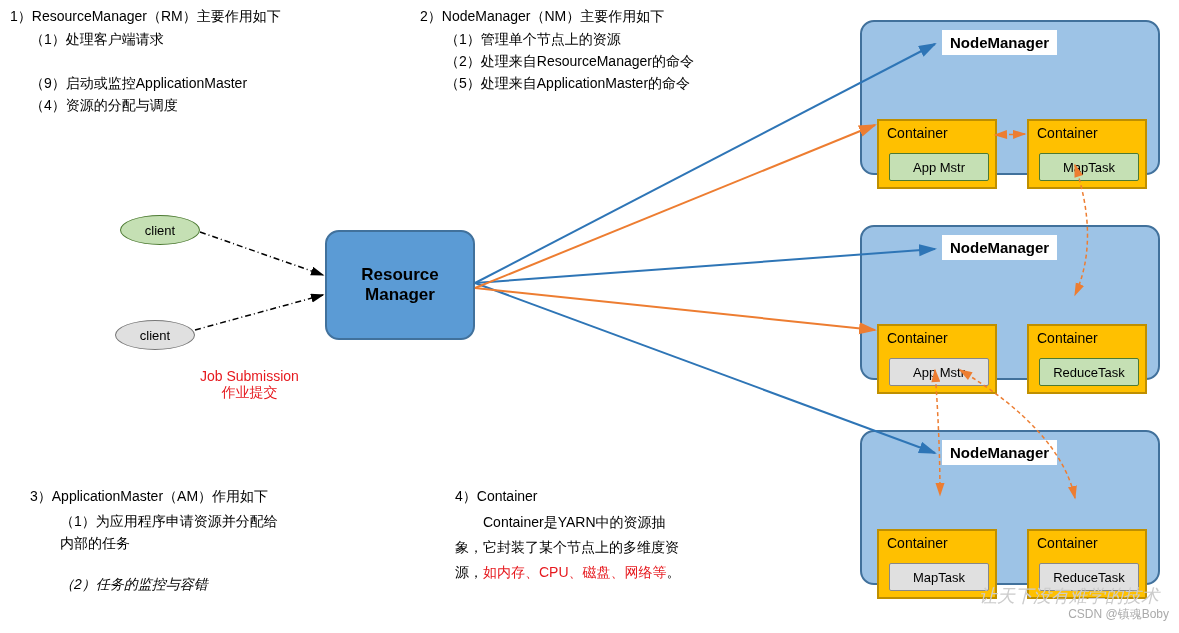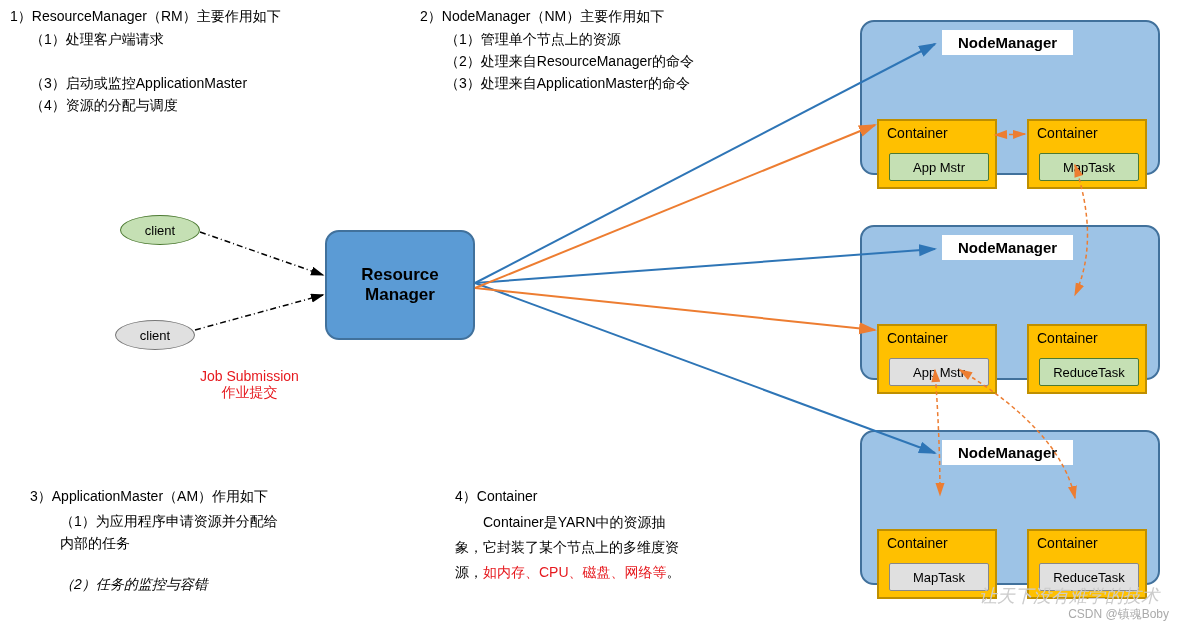--- a/index.html
+++ b/index.html
@@ -5,44 +5,44 @@
     * { box-sizing: border-box; margin: 0; padding: 0; }
     body { font-family: "Microsoft YaHei", Arial, sans-serif; width: 1179px; height: 633px; position: relative; background: #fff; overflow: hidden; }
     .diagram { position: relative; width: 100%; height: 100%; }
     .txt { position: absolute; font-size: 14px; color: #000; line-height: 1.6; }
     .red { color: #e6191e; }
     .client { position: absolute; width: 80px; height: 30px; border-radius: 50%; border: 1.5px solid #555; display: flex; align-items: center; justify-content: center; font-size: 13px; }
     .client.green { background: #c5e0b4; border-color: #4d7a33; }
     .client.grey { background: #e0e0e0; border-color: #777; }
     .rm-box { position: absolute; width: 150px; height: 110px; background: #5b9bd5; border: 2px solid #41719c; border-radius: 14px; display: flex; align-items: center; justify-content: center; font-weight: bold; font-size: 17px; text-align: center; color: #000; }
     .nm-box { position: absolute; width: 300px; height: 155px; background: #9dc3e6; border: 2px solid #41719c; border-radius: 14px; }
-    .nm-label { margin-top: 8px; margin-left: 80px; font-weight: bold; font-size: 15px; background: #fff; padding: 4px 16px; display: inline-block; }
+    .nm-label { margin-top: 8px; margin-left: 80px; font-weight: bold; font-size: 15px; background: #fff; padding: 4px 8px; display: inline-block; }
     .container { position: absolute; width: 120px; height: 70px; background: #ffc000; border: 2px solid #bf8f00; padding: 4px 0 0 8px; font-size: 14px; margin-top: 32px; }
     .task { position: absolute; bottom: 6px; left: 10px; width: 100px; height: 28px; border: 1px solid #888; border-radius: 2px; display: flex; align-items: center; justify-content: center; font-size: 13px; }
     .task.green { background: #c5e0b4; border-color: #4d7a33; }
     .task.grey { background: #e0e0e0; border-color: #888; }
     .job-sub { position: absolute; color: #e6191e; font-size: 14px; text-align: center; }
     svg.overlay { position: absolute; top: 0; left: 0; width: 1179px; height: 633px; pointer-events: none; }
     .watermark { position: absolute; bottom: 10px; right: 10px; font-size: 12px; color: #aaa; }
     .watermark2 { position: absolute; bottom: 25px; right: 20px; font-size: 18px; color: #ccc; font-style: italic; font-family: 'KaiTi', serif; }
   </style>
 </head>
 <body>
 
 <div class="diagram">
 
   <div class="txt" style="left:10px; top:5px;">1）ResourceManager（RM）主要作用如下</div>
   <div class="txt" style="left:30px; top:28px;">（1）处理客户端请求</div>
-  <div class="txt" style="left:30px; top:72px;">（3）启动或监控ApplicationMaster</div>
+  <div class="txt" style="left:30px; top:72px;">（9）启动或监控ApplicationMaster</div>
   <div class="txt" style="left:30px; top:94px;">（4）资源的分配与调度</div>
 
   <div class="txt" style="left:420px; top:5px;text-align:right;">2）NodeManager（NM）主要作用如下</div>
   <div class="txt" style="left:445px; top:28px;">（1）管理单个节点上的资源</div>
   <div class="txt" style="left:445px; top:50px;">（2）处理来自ResourceManager的命令</div>
-  <div class="txt" style="left:445px; top:72px;">（3）处理来自ApplicationMaster的命令</div>
+  <div class="txt" style="left:445px; top:72px;">（5）处理来自ApplicationMaster的命令</div>
 
   <div class="txt" style="left:30px; top:485px;">3）ApplicationMaster（AM）作用如下</div>
   <div class="txt" style="left:60px; top:510px; width:230px;">（1）为应用程序申请资源并分配给内部的任务</div>
   <div class="txt" style="left:60px; top:573px;font-style:italic;">（2）任务的监控与容错</div>
 
   <div class="txt" style="left:455px; top:485px;">4）Container</div>
   <div class="txt" style="left:455px; top:510px; width:230px; line-height:1.8;">
     <span style="margin-left:2em;">Container是YARN中的资源抽象，它封装了某个节点上的多维度资源，</span><span class="red">如内存、CPU、磁盘、网络等</span><span>。</span>
   </div>
 

